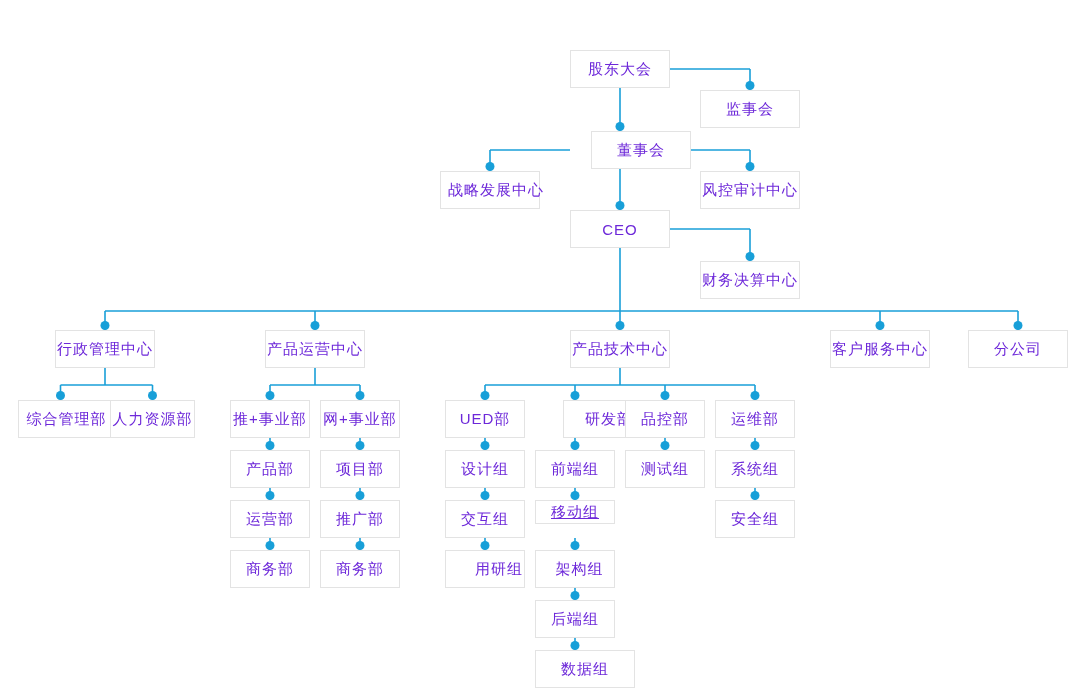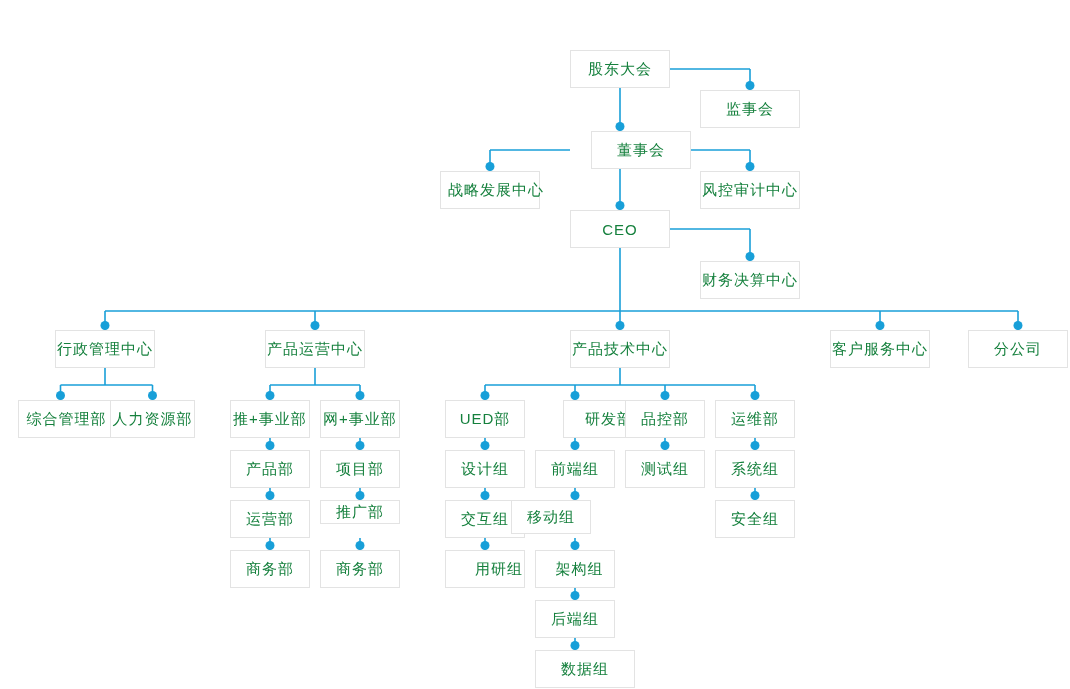--- a/index.html
+++ b/index.html
@@ -14,21 +14,21 @@
   .canvas svg { position: absolute; left: 0; top: 0; }
   .node {
     position: absolute;
     box-sizing: border-box;
     background: #ffffff;
     border: 1px solid #e3e3e3;
     display: flex;
     align-items: center;
     justify-content: center;
     font-size: 15px;
-    color: #15803d;
+    color: #6d28d9;
     letter-spacing: 1px;
     white-space: nowrap;
     z-index: 2;
   }
 </style>
 </head>
 <body>
 
 <div class="canvas">
   <svg width="1070" height="689" viewBox="0 0 1070 689">
@@ -168,21 +168,21 @@
       </div>
       <div class="node" style="left: 230px; top: 450px; width: 80px; height: 38px;">
         <span>产品部</span>
       </div>
       <div class="node" style="left: 320px; top: 450px; width: 80px; height: 38px;">
         <span>项目部</span>
       </div>
       <div class="node" style="left: 230px; top: 500px; width: 80px; height: 38px;">
         <span>运营部</span>
       </div>
-      <div class="node" style="left: 320px; top: 500px; width: 80px; height: 24px;">
+      <div class="node" style="left: 320px; top: 500px; width: 80px; height: 38px;">
         <span>推广部</span>
       </div>
       <div class="node" style="left: 230px; top: 550px; width: 80px; height: 38px;">
         <span>商务部</span>
       </div>
       <div class="node" style="left: 320px; top: 550px; width: 80px; height: 38px;">
         <span>商务部</span>
       </div>
       <div class="node" style="left: 445px; top: 400px; width: 80px; height: 38px;">
         <span>UED部</span>
@@ -204,21 +204,21 @@
       </div>
       <div class="node" style="left: 625px; top: 450px; width: 80px; height: 38px;">
         <span>测试组</span>
       </div>
       <div class="node" style="left: 715px; top: 450px; width: 80px; height: 38px;">
         <span>系统组</span>
       </div>
       <div class="node" style="left: 445px; top: 500px; width: 80px; height: 38px;">
         <span>交互组</span>
       </div>
-      <div class="node" style="left: 511px; top: 500px; width: 80px; height: 34px;">
+      <div class="node" style="left: 535px; top: 500px; width: 80px; height: 24px; text-decoration: underline;">
         <span>移动组</span>
       </div>
       <div class="node" style="left: 715px; top: 500px; width: 80px; height: 38px;">
         <span>安全组</span>
       </div>
       <div class="node" style="left: 445px; top: 550px; width: 80px; height: 38px; padding-left: 28px;">
         <span>用研组</span>
       </div>
       <div class="node" style="left: 535px; top: 550px; width: 80px; height: 38px; padding-left: 9px;">
         <span>架构组</span>

